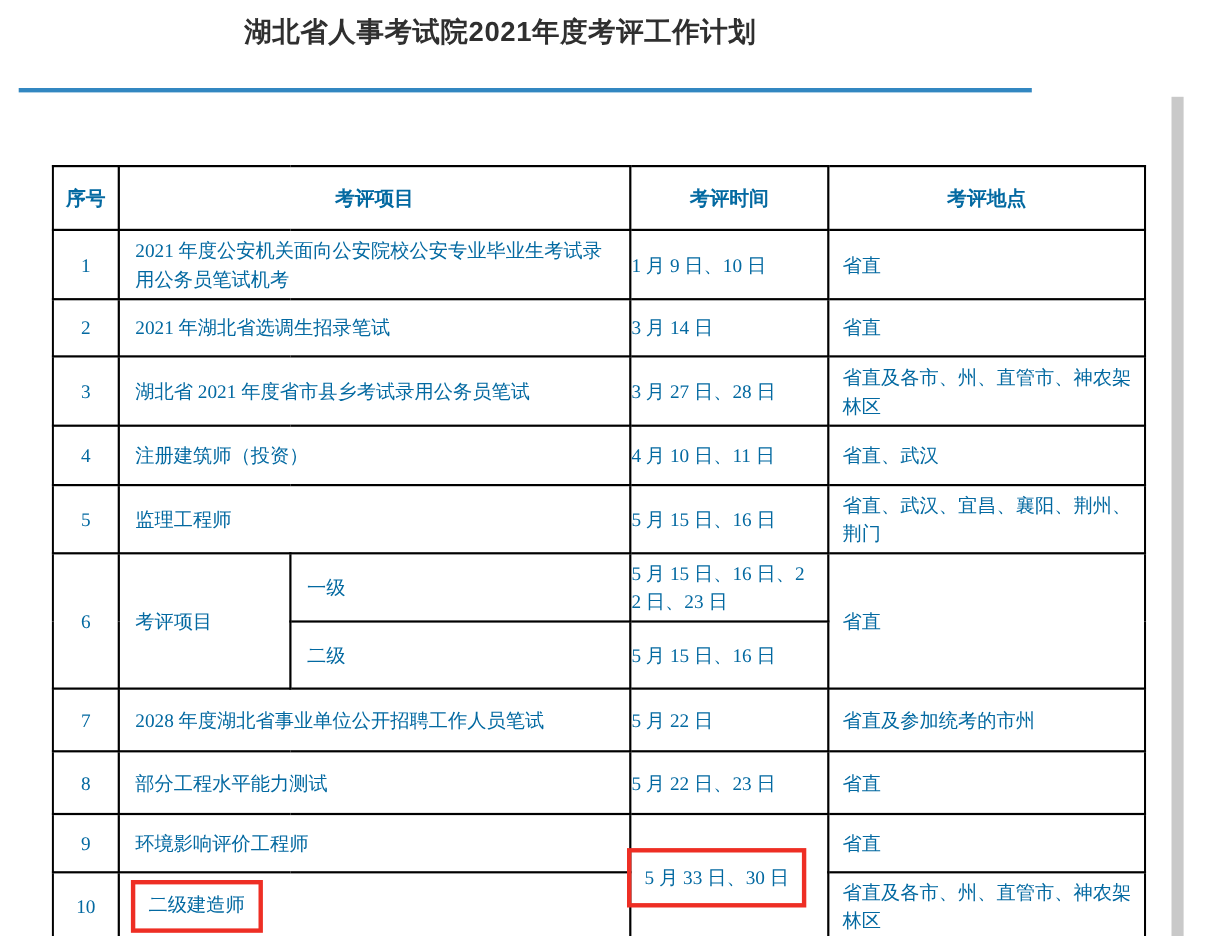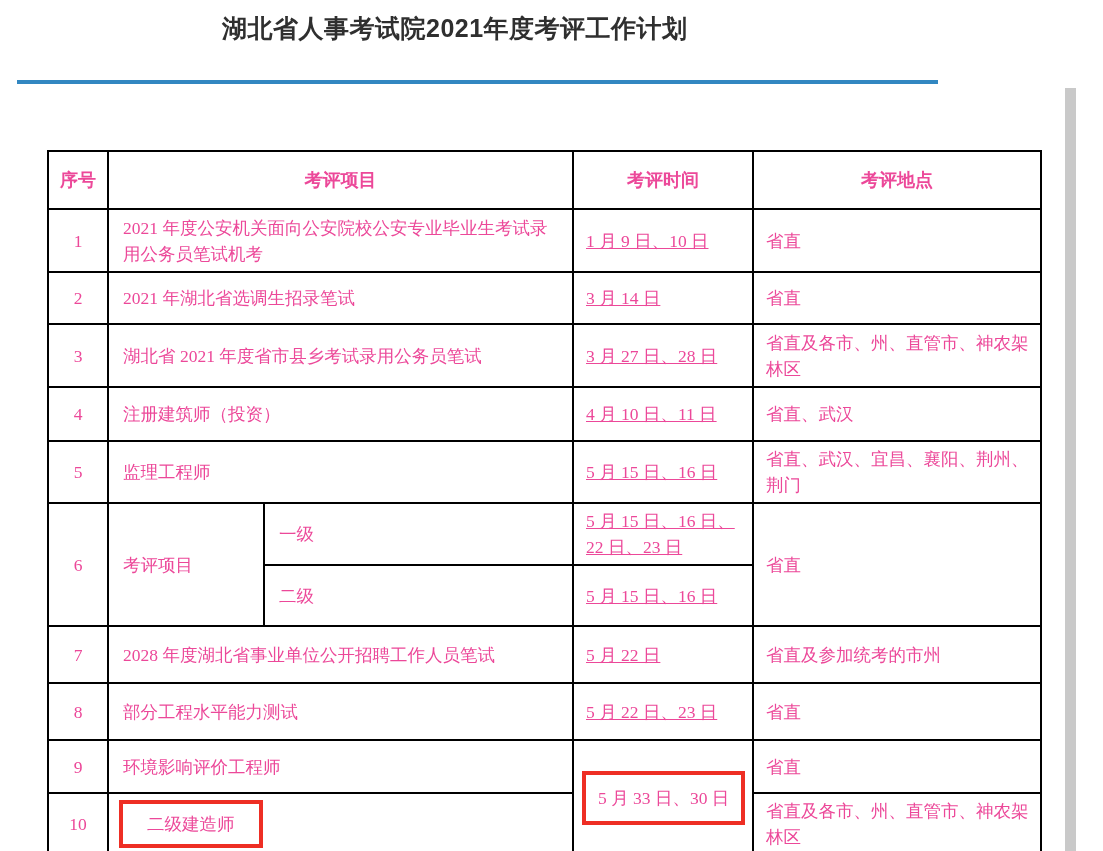--- a/index.html
+++ b/index.html
@@ -24,31 +24,31 @@
   }
   .scrollbar-thumb{
     position:absolute;left:1065px;top:88px;width:11px;height:763px;background:var(--scroll);
   }
   .table-wrap{
     position:absolute;left:47px;top:150px;width:995px;height:701px;overflow:hidden;
   }
   table{border-collapse:collapse;width:993px;table-layout:fixed;}
   th,td{
     border:2px solid var(--border);
-    font-size:17.5px;line-height:26px;color:#ec4899;
+    font-size:17.5px;line-height:26px;color:#0369a1;
     vertical-align:middle;padding:4px 12px;word-break:break-all;
   }
   th{font-size:18px;font-weight:bold;text-align:center;padding:4px 2px;}
   td.c-no{text-align:center;padding:4px 2px;}
   td.c-proj{padding-left:14px;}
-  td.c-time{padding-left:12px;text-decoration:underline;}
+  td.c-time{padding-left:0;}
   td.c-loc{padding-left:12px;padding-right:10px;border-radius:13px;}
   .hl{display:inline-block;border:4px solid var(--hl);}
   .hl-time{padding:10px 12px;margin-left:-4px;white-space:nowrap;}
-  .hl-proj{padding:7px 24px;margin-left:-4px;white-space:nowrap;}
+  .hl-proj{padding:7px 12px;margin-left:-4px;white-space:nowrap;font-family:Liberation Mono, monospace;}
 </style>
 </head>
 <body>
 
 <h1 class="page-title">湖北省人事考试院2021年度考评工作计划</h1>
 <div class="accent-line"></div>
 <div class="scrollbar-thumb"></div>
 
 <div class="table-wrap">
 <table>

